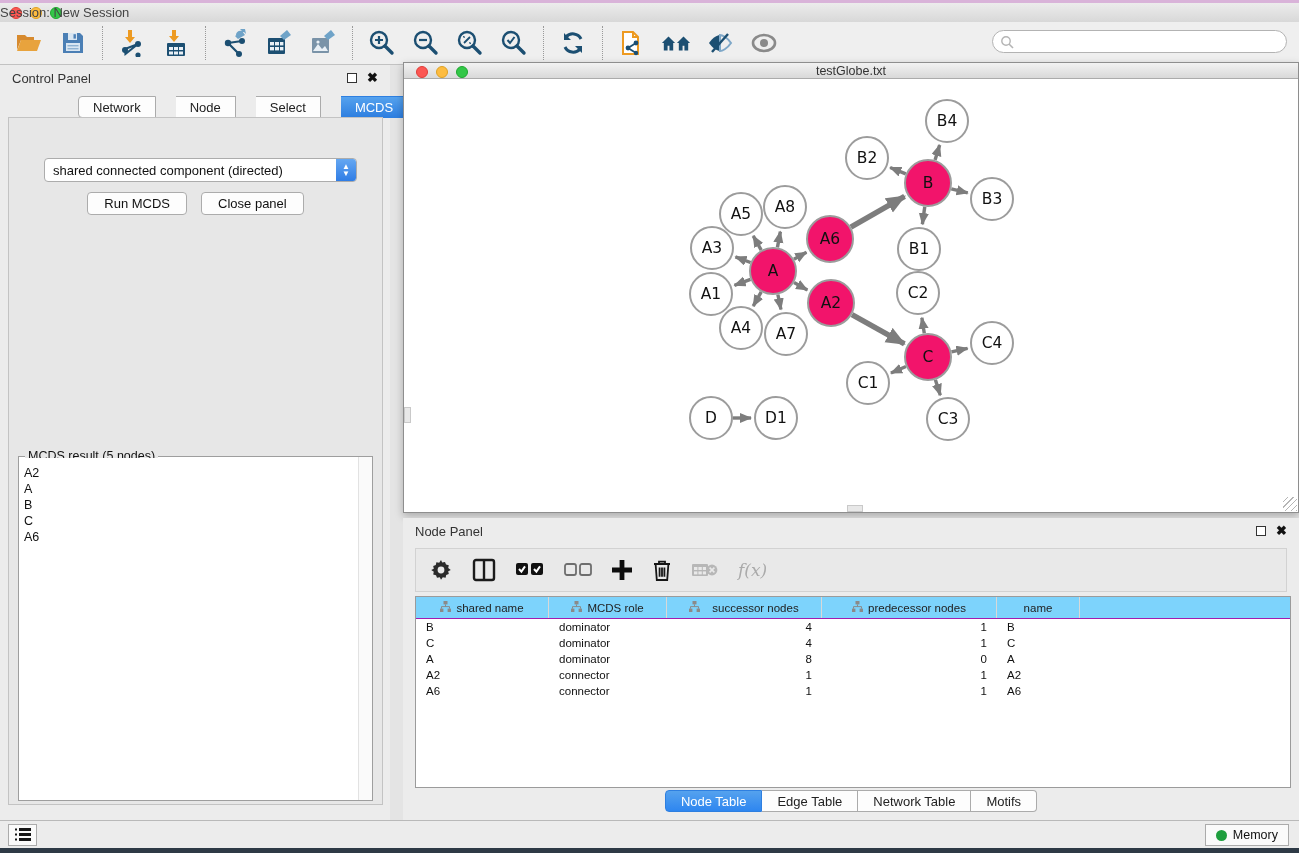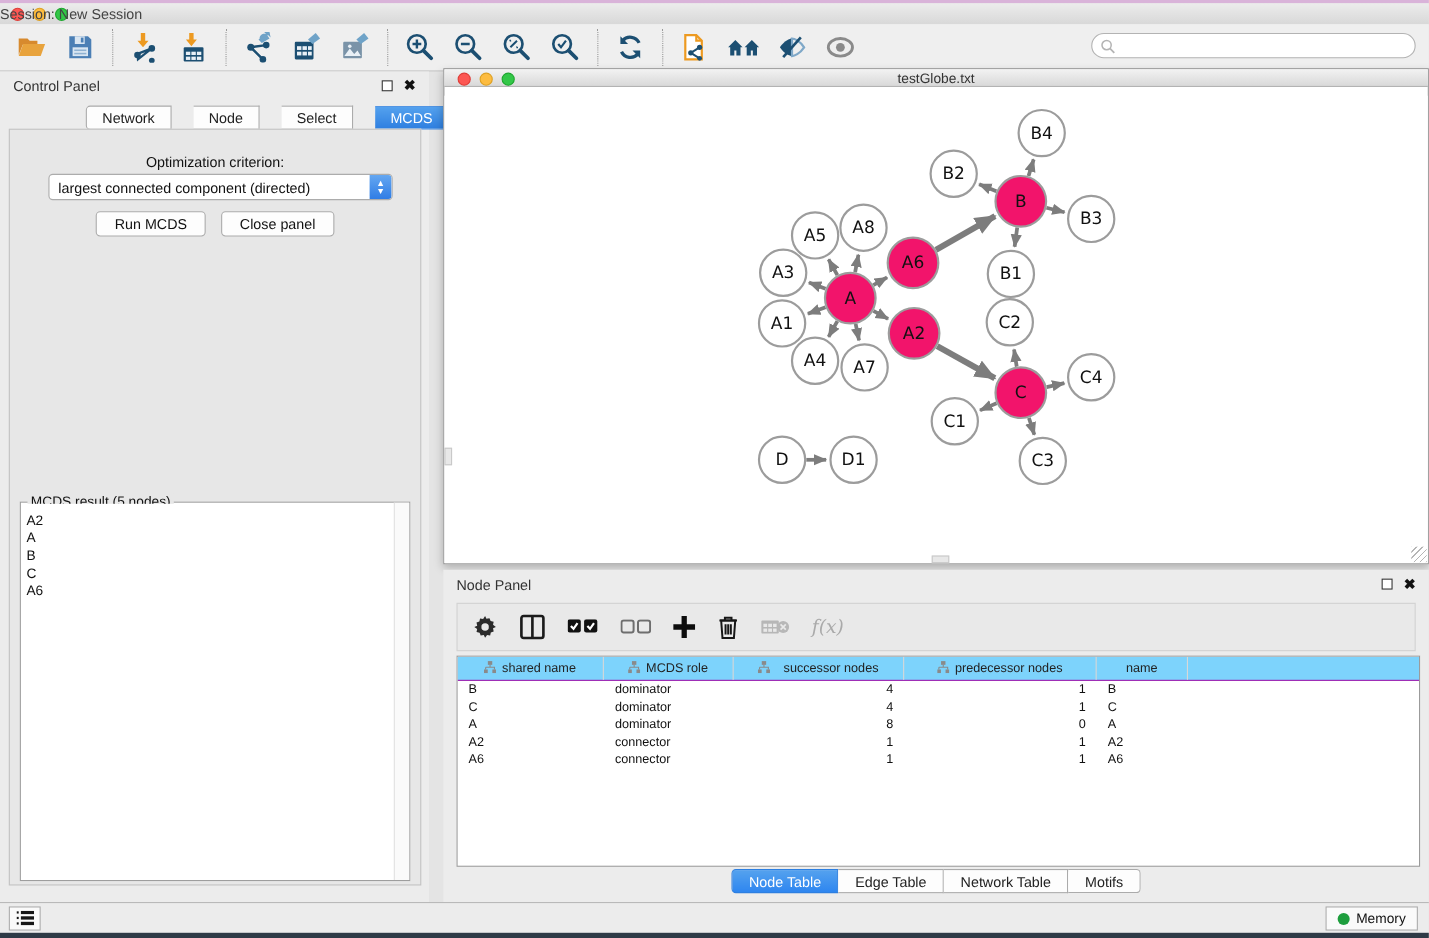--- a/index.html
+++ b/index.html
@@ -314,23 +314,22 @@
         <div class="close-x">✖</div>
       </div>
     </div>
     <div class="cp-tabs">
         <div class="cp-tab">Network</div>
         <div class="cp-tab">Node</div>
         <div class="cp-tab">Select</div>
         <div class="cp-tab active">MCDS</div>
       </div>
     <div class="cp-body">
-      <div class="opt-label">Optimization criterion:</div>
       <div class="dropdown">
-        <div class="dropdown-text">largest connected component (directed)</div>
+        <div class="dropdown-text">shared connected component (directed)</div>
         <div class="dropdown-stepper">
             <span>▲</span>
             <span>▼</span>
           </div>
       </div>
       <div class="btn-row">
         <div class="push-btn">Run MCDS</div>
         <div class="push-btn">Close panel</div>
       </div>
       <div class="result-box">

